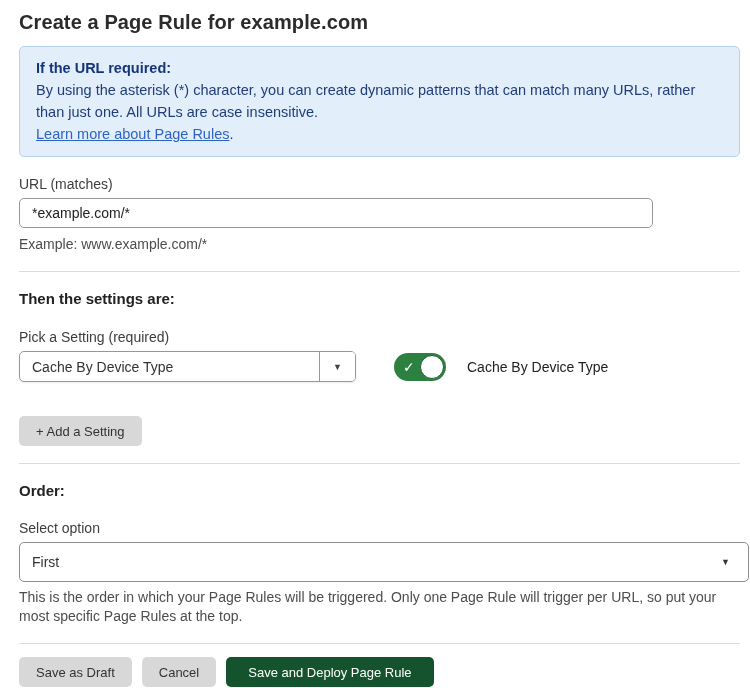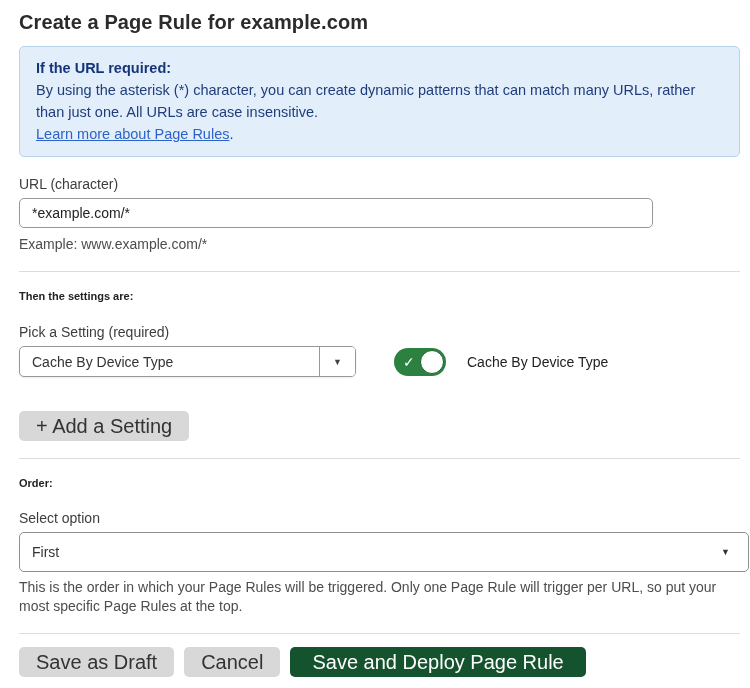--- a/index.html
+++ b/index.html
@@ -60,21 +60,21 @@
     line-height: 19px;
   }
 
   hr.divider {
     border: none;
     border-top: 1px solid #dcdcdc;
     margin: 17px 0 0 0;
   }
 
   h2.section-heading {
-    font-size: 11px;
+    font-size: 15px;
     font-weight: bold;
     color: #222;
     margin-top: 18px;
     margin-bottom: 0;
   }
 
   .picker-label { margin-top: 22px; }
 
   .setting-row {
     display: flex;
@@ -148,21 +148,21 @@
     border: 1px solid #1e5c2c;
   }
   .toggle-label {
     margin-left: 21px;
     font-size: 14px;
     color: #222;
   }
 
   button {
     font-family: "Liberation Sans", sans-serif;
-    font-size: 20px;
+    font-size: 13px;
     border: none;
     border-radius: 5px;
     height: 30px;
     cursor: pointer;
   }
   .btn-gray {
     background: #d8d8d8;
     color: #333;
     padding: 0 17px;
   }
@@ -208,21 +208,21 @@
 <div class="page">
 
   <h1 class="page-title">Create a Page Rule for example.com</h1>
 
   <div class="info-box">
     <div class="info-heading">If the URL required:</div>
     <div class="info-body">By using the asterisk (*) character, you can create dynamic patterns that can match many URLs, rather than just one. All URLs are case insensitive.</div>
     <div class="info-link-line"><a class="info-link">Learn more about Page Rules</a><span class="info-link-suffix">.</span></div>
   </div>
 
-  <label class="field-label">URL (character)</label>
+  <label class="field-label">URL (matches)</label>
   <input class="text-input" type="text" value="*example.com/*" style="">
   <div class="helper">Example: www.example.com/*</div>
 
   <hr class="divider">
 
   <h2 class="section-heading">Then the settings are:</h2>
 
   <label class="field-label picker-label">Pick a Setting (required)</label>
 
   <div class="setting-row">

